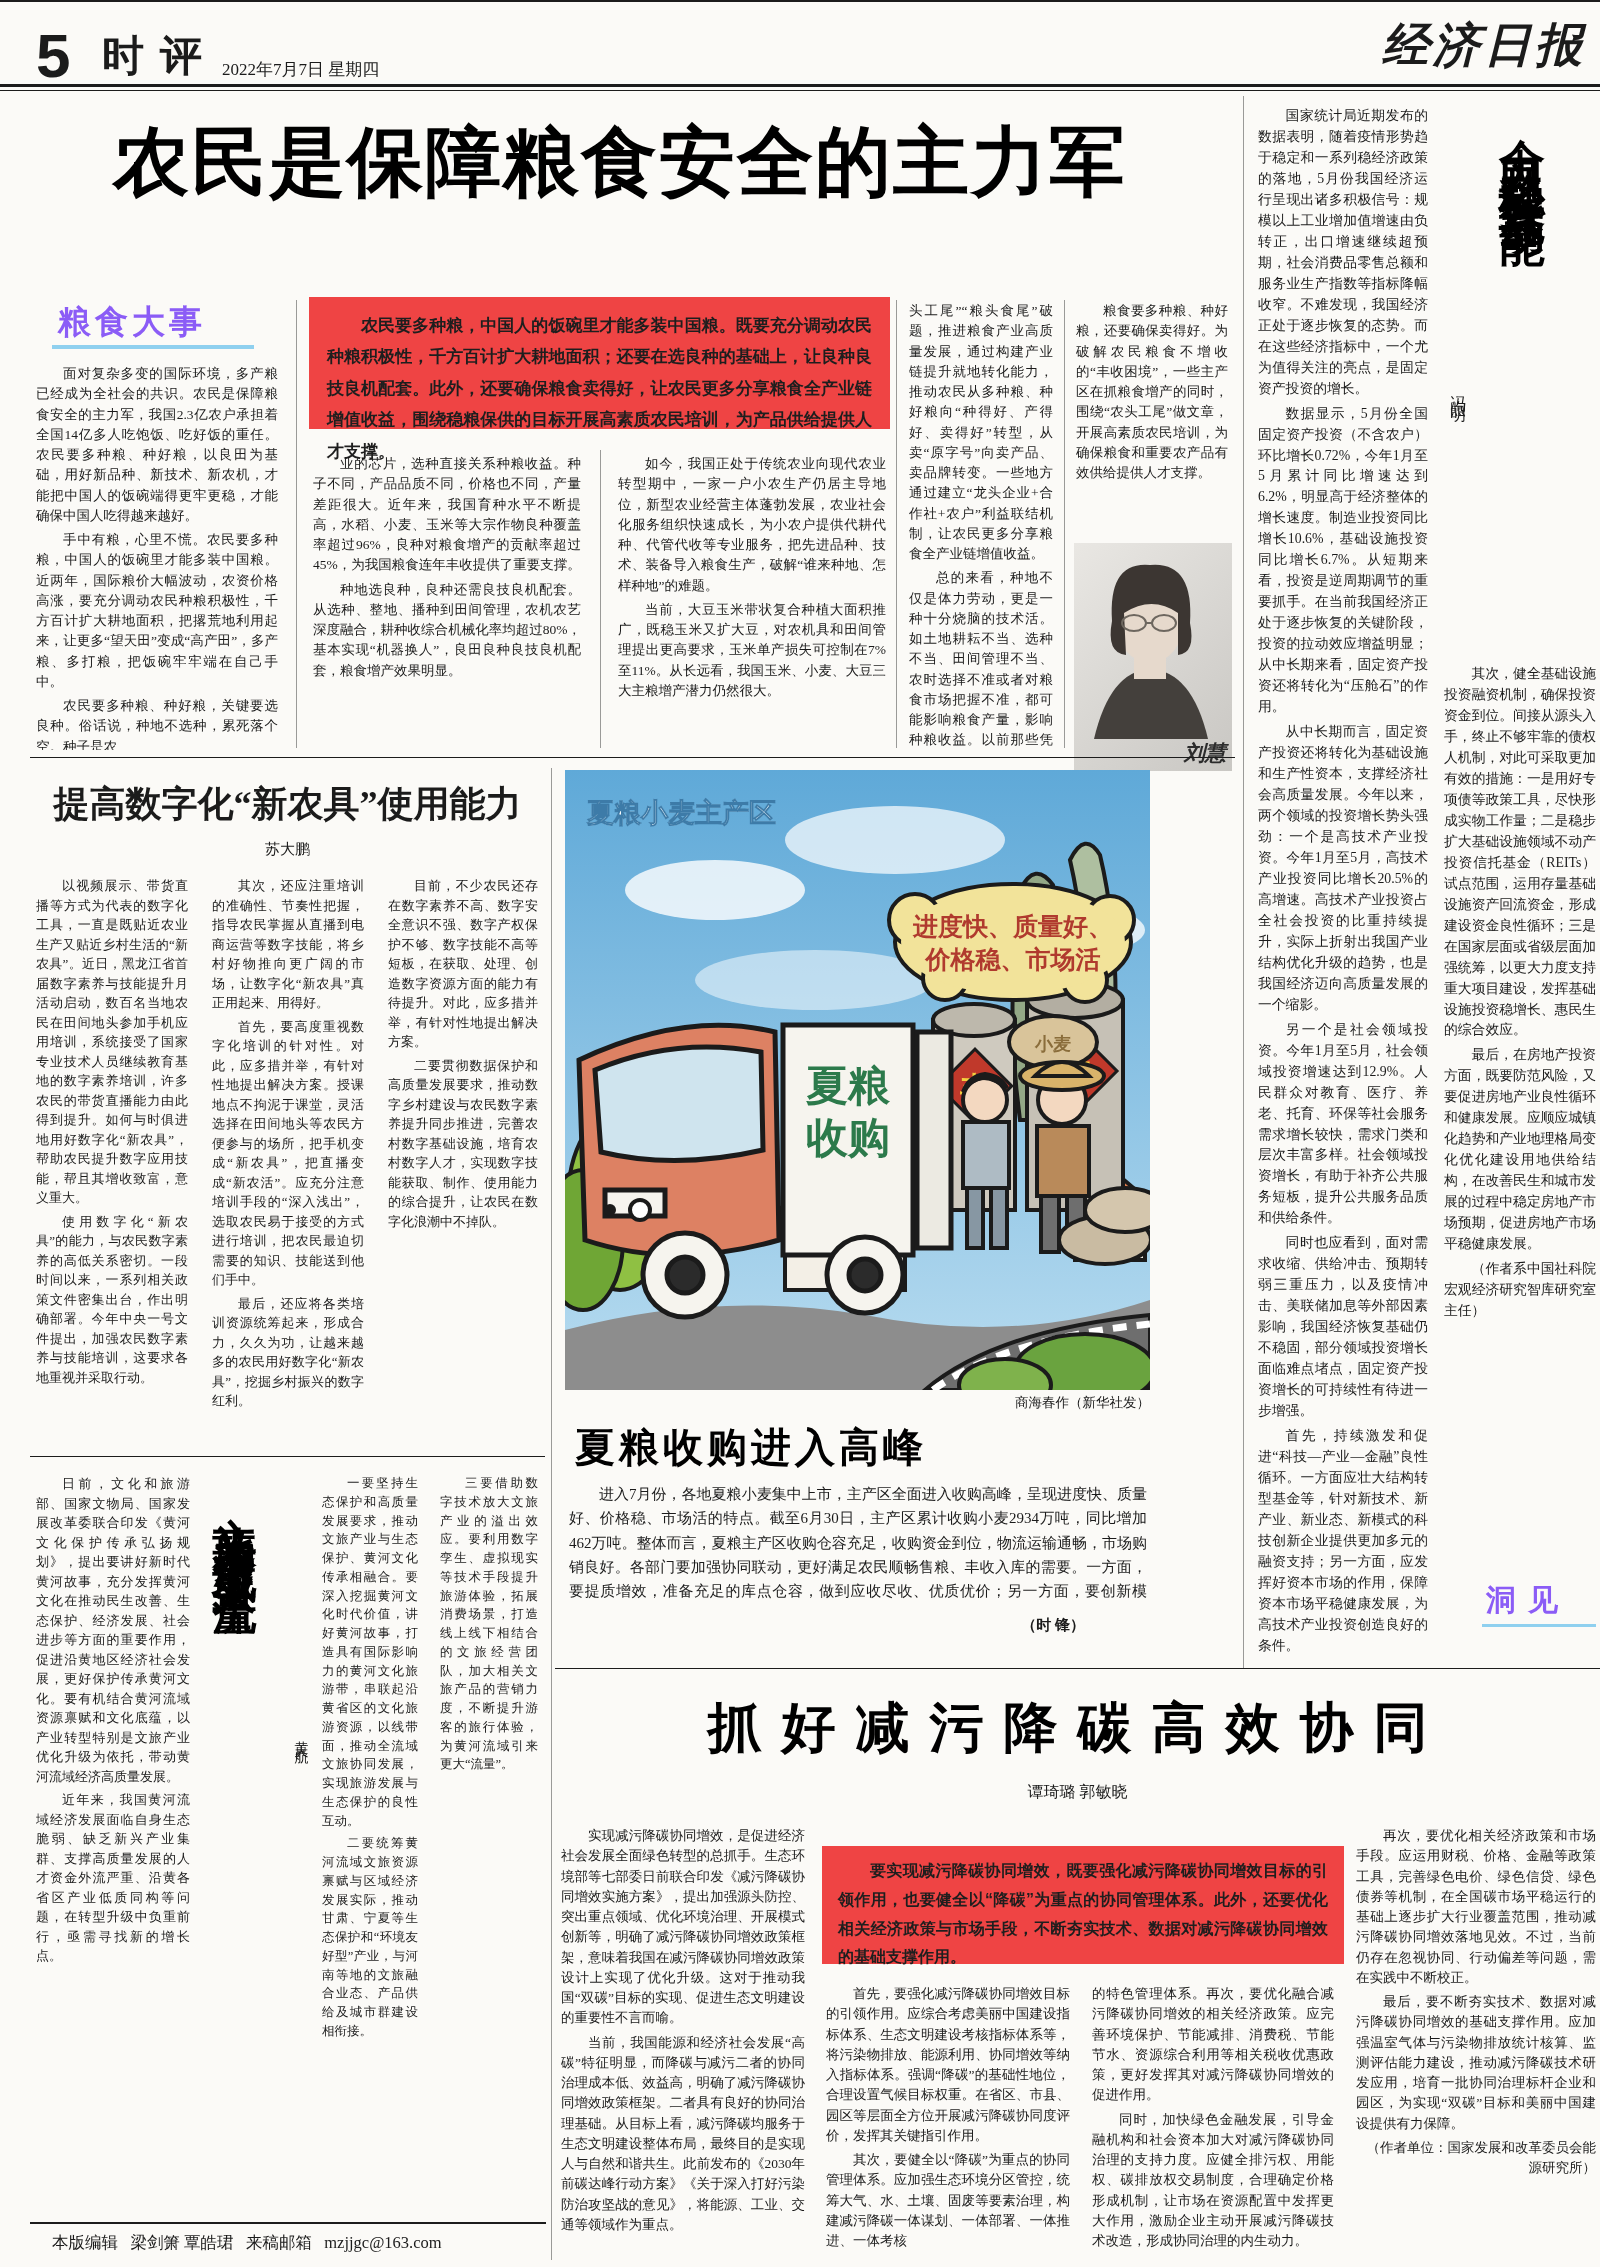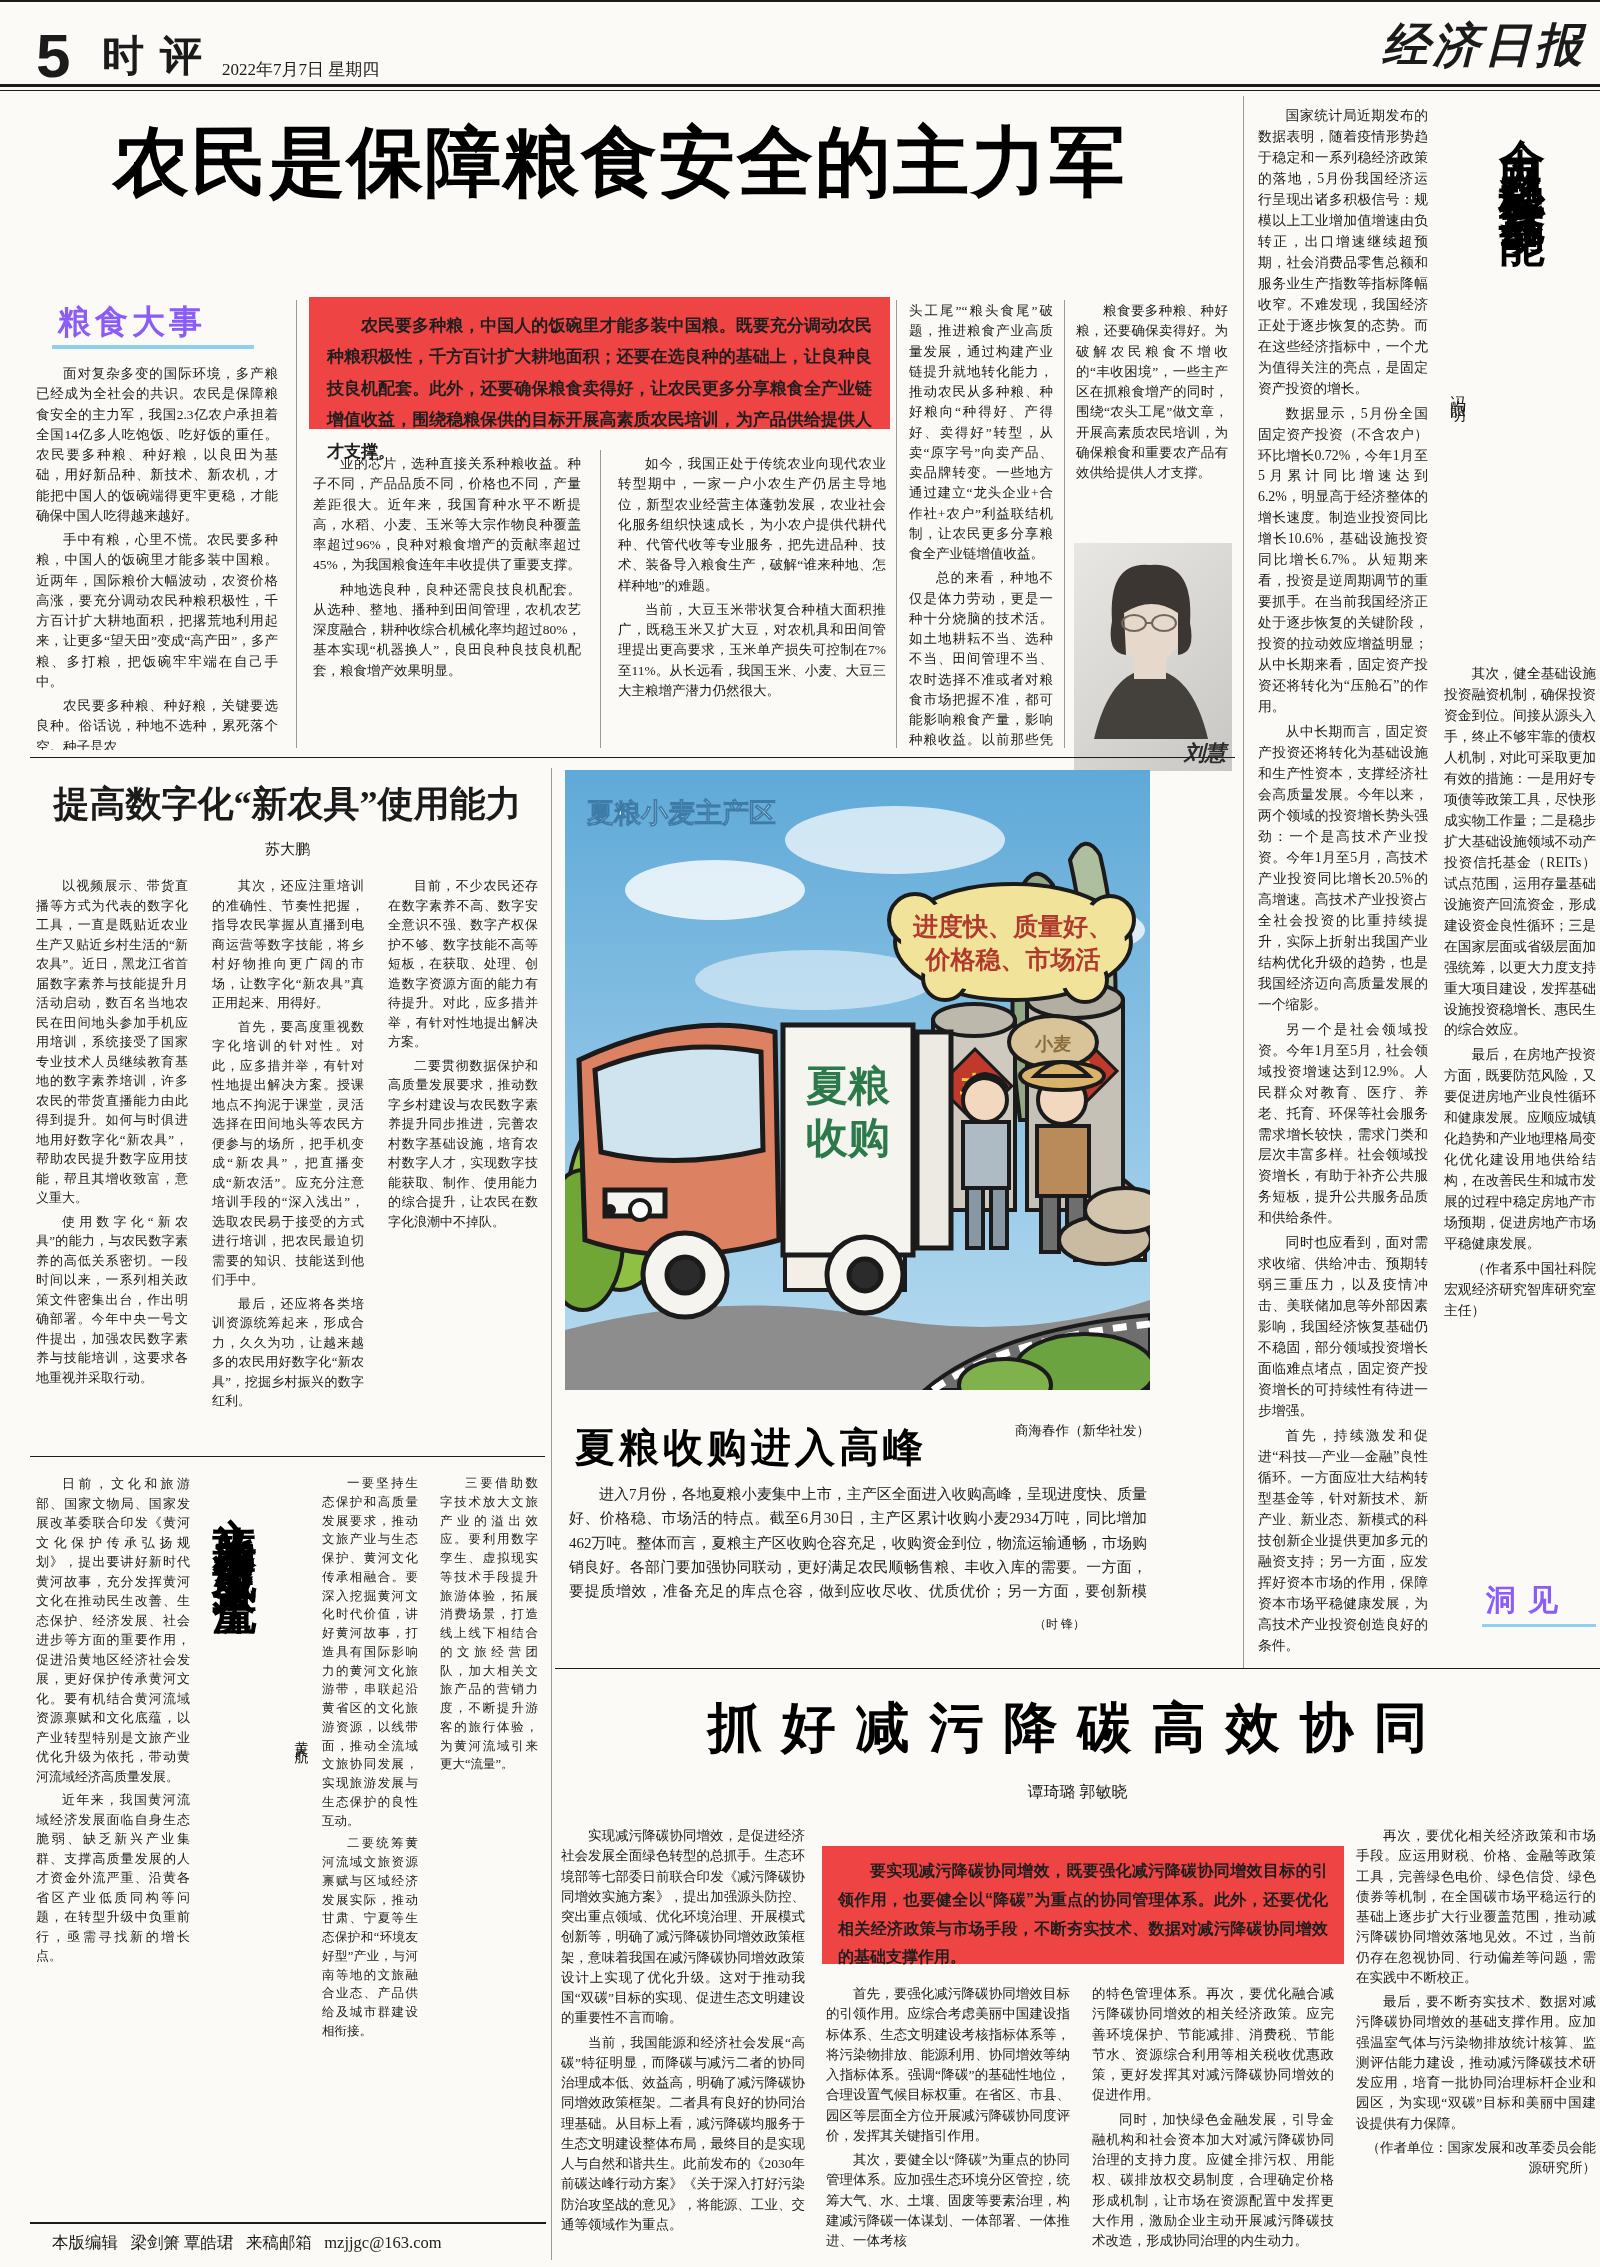--- a/index.html
+++ b/index.html
@@ -12,21 +12,21 @@
   .kai p{margin:4px;text-indent:2em;}
   .sans{font-family:"Liberation Sans","DejaVu Sans",sans-serif;}
   .headline{font-family:"Liberation Sans","DejaVu Sans",sans-serif;font-weight:900;color:#000;}
   .vtext{writing-mode:vertical-rl;text-orientation:upright;}
   .tagblue{color:#8b5cf6;}
   .box{background:#ef4444;}
   .boxtext{font-family:"Liberation Sans","DejaVu Sans",sans-serif;font-weight:bold;
            text-align:justify;color:#1e1e1e;}
   .boxtext p{margin:0;text-indent:2em;}
   .byline{text-align:center;font-size:15px;}
-  .credit{text-align:right;font-size:13.5px;margin-top:28px;}
+  .credit{text-align:right;font-size:13.5px;}
   .closing{text-indent:0 !important;text-align:right;}
 </style>
 </head>
 <body>
 
 <div id="paper">
 
   <div class="hline" style="left:0;top:8;width:1600px;height:2px;"></div>
   <div class="abs sans" style="left:36px;top:20px;font-size:62px;font-weight:900;">5</div>
   <div class="abs" style="left:102px;top:28px;font-size:42px;font-weight:900;letter-spacing:16px;">时评</div>
@@ -224,21 +224,21 @@
         <text x="448" y="198" text-anchor="middle" font-size="25" font-weight="bold" fill="#b03a2e">价格稳、市场活</text>
       </g>
     </svg>
   </div>
   <div class="abs credit" style="left:565px;top:1394px;width:585px;">商海春作（新华社发）</div>
 
   <div class="abs headline" style="left:575px;top:1420px;font-size:40px;letter-spacing:4px;">夏粮收购进入高峰</div>
   <div class="abs kai" style="left:565px;top:1478px;width:586px;height:128px;font-size:15px;line-height:1.62;">
     <p>进入7月份，各地夏粮小麦集中上市，主产区全面进入收购高峰，呈现进度快、质量好、价格稳、市场活的特点。截至6月30日，主产区累计收购小麦2934万吨，同比增加462万吨。整体而言，夏粮主产区收购仓容充足，收购资金到位，物流运输通畅，市场购销良好。各部门要加强协同联动，更好满足农民顺畅售粮、丰收入库的需要。一方面，要提质增效，准备充足的库点仓容，做到应收尽收、优质优价；另一方面，要创新模式，以数字化收购等新渠道提升支付效率，让农民可以网上预约售粮，少跑路、少排队。</p>
   </div>
-  <div class="abs" style="left:565px;top:1616px;width:520px;text-align:right;font-size:12px;">（时 锋）</div>
+  <div class="abs" style="left:565px;top:1616px;width:520px;text-align:right;font-size:15px;font-weight:bold;">（时 锋）</div>
 
   <div class="vline" style="left:551px;top:768px;height:1492px;"></div>
   <div class="vline" style="left:1243px;top:96px;height:1572px;"></div>
   <div class="hline" style="left:555px;top:1668px;width:1045px;height:1px;"></div>
 
   <div class="abs kai" style="left:1254px;top:102px;width:178px;height:1554px;font-size:13.8px;line-height:1.52;">
     <p>国家统计局近期发布的数据表明，随着疫情形势趋于稳定和一系列稳经济政策的落地，5月份我国经济运行呈现出诸多积极信号：规模以上工业增加值增速由负转正，出口增速继续超预期，社会消费品零售总额和服务业生产指数等指标降幅收窄。不难发现，我国经济正处于逐步恢复的态势。而在这些经济指标中，一个尤为值得关注的亮点，是固定资产投资的增长。</p>
     <p>数据显示，5月份全国固定资产投资（不含农户）环比增长0.72%，今年1月至5月累计同比增速达到6.2%，明显高于经济整体的增长速度。制造业投资同比增长10.6%，基础设施投资同比增长6.7%。从短期来看，投资是逆周期调节的重要抓手。在当前我国经济正处于逐步恢复的关键阶段，投资的拉动效应增益明显；从中长期来看，固定资产投资还将转化为“压舱石”的作用。</p>
     <p>从中长期而言，固定资产投资还将转化为基础设施和生产性资本，支撑经济社会高质量发展。今年以来，两个领域的投资增长势头强劲：一个是高技术产业投资。今年1月至5月，高技术产业投资同比增长20.5%的高增速。高技术产业投资占全社会投资的比重持续提升，实际上折射出我国产业结构优化升级的趋势，也是我国经济迈向高质量发展的一个缩影。</p>
     <p>另一个是社会领域投资。今年1月至5月，社会领域投资增速达到12.9%。人民群众对教育、医疗、养老、托育、环保等社会服务需求增长较快，需求门类和层次丰富多样。社会领域投资增长，有助于补齐公共服务短板，提升公共服务品质和供给条件。</p>

